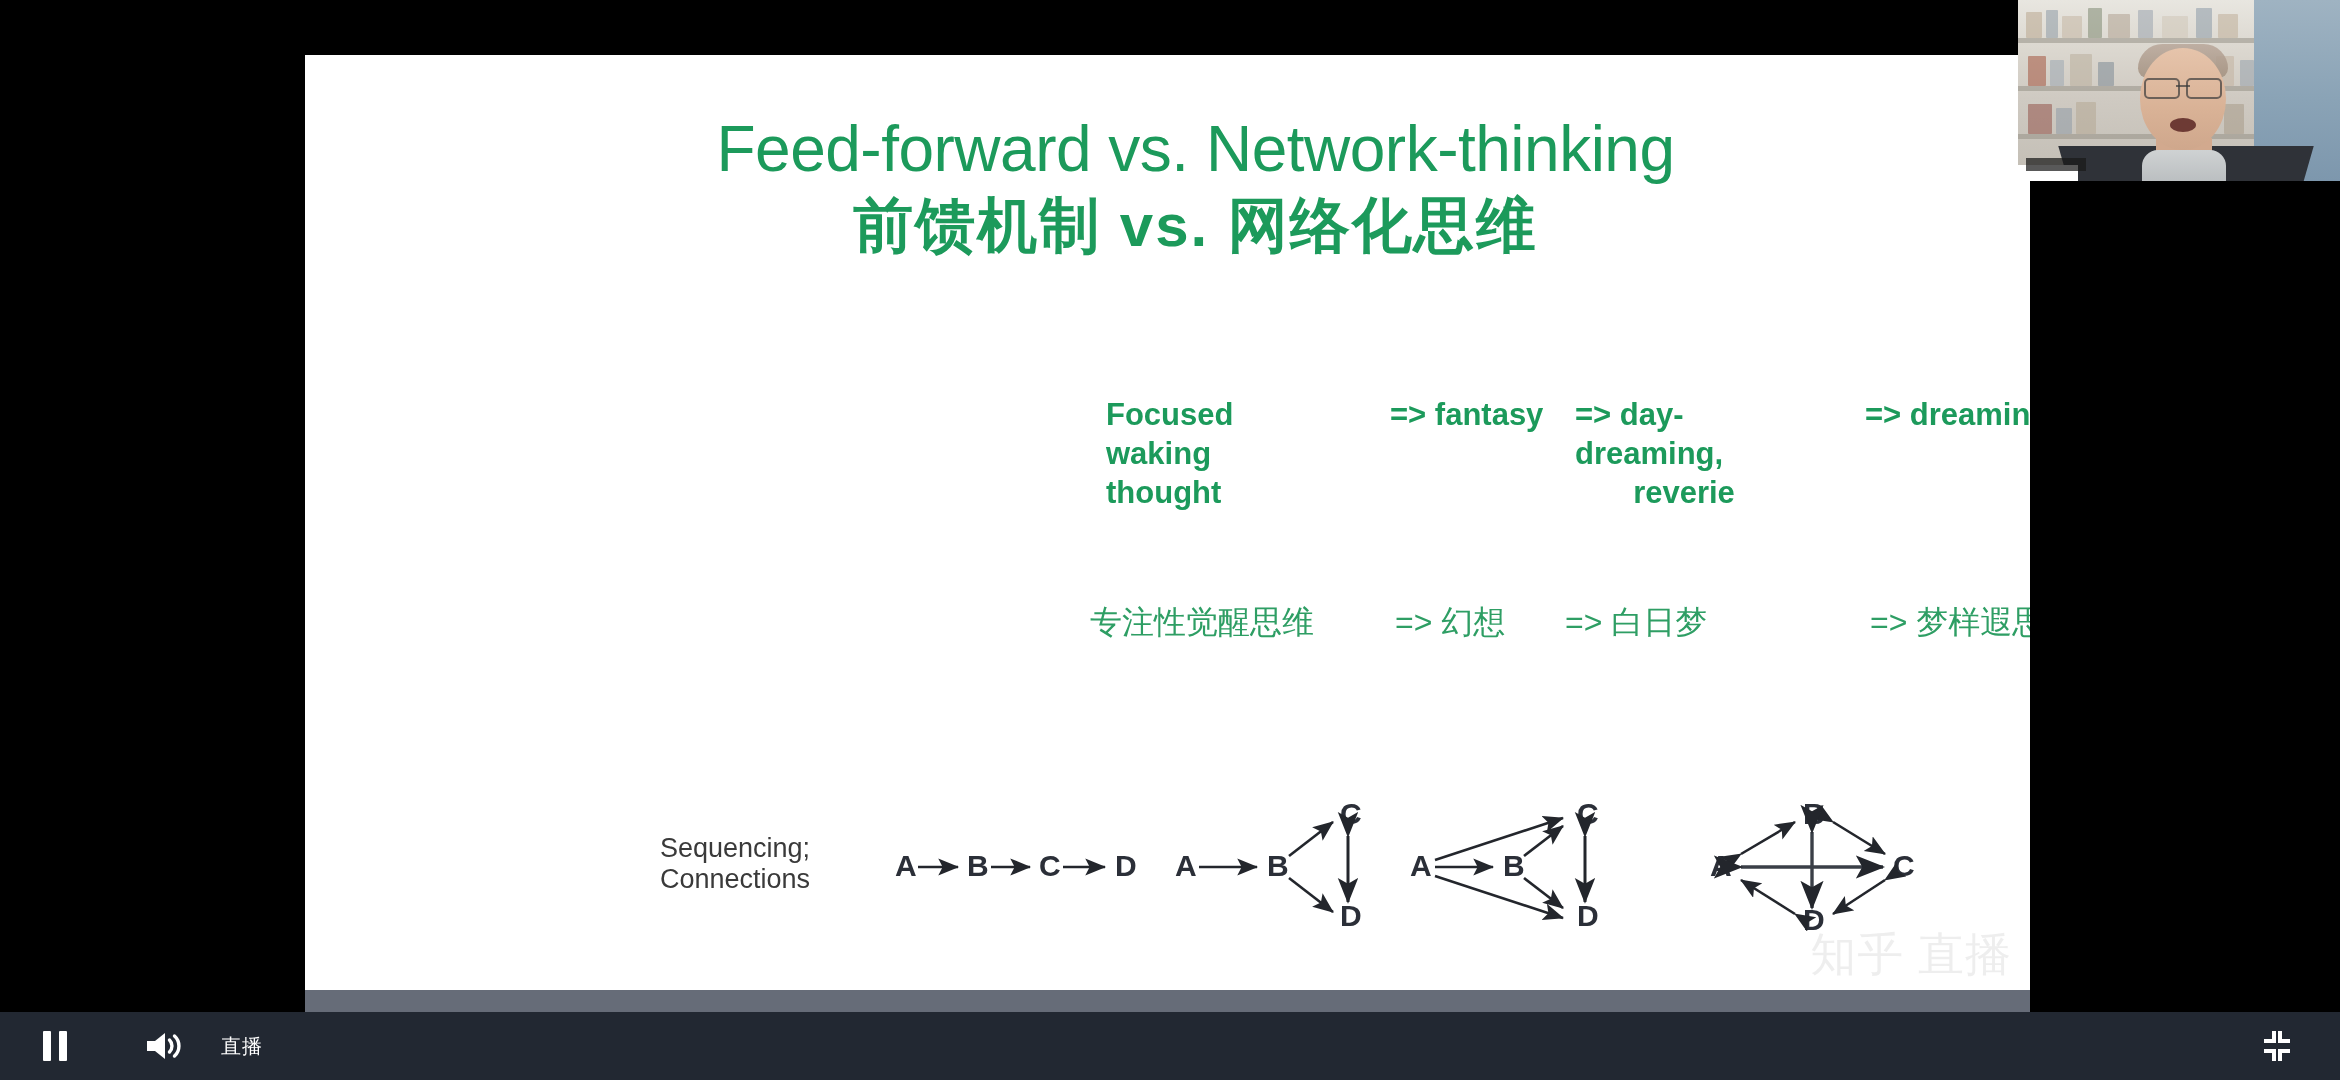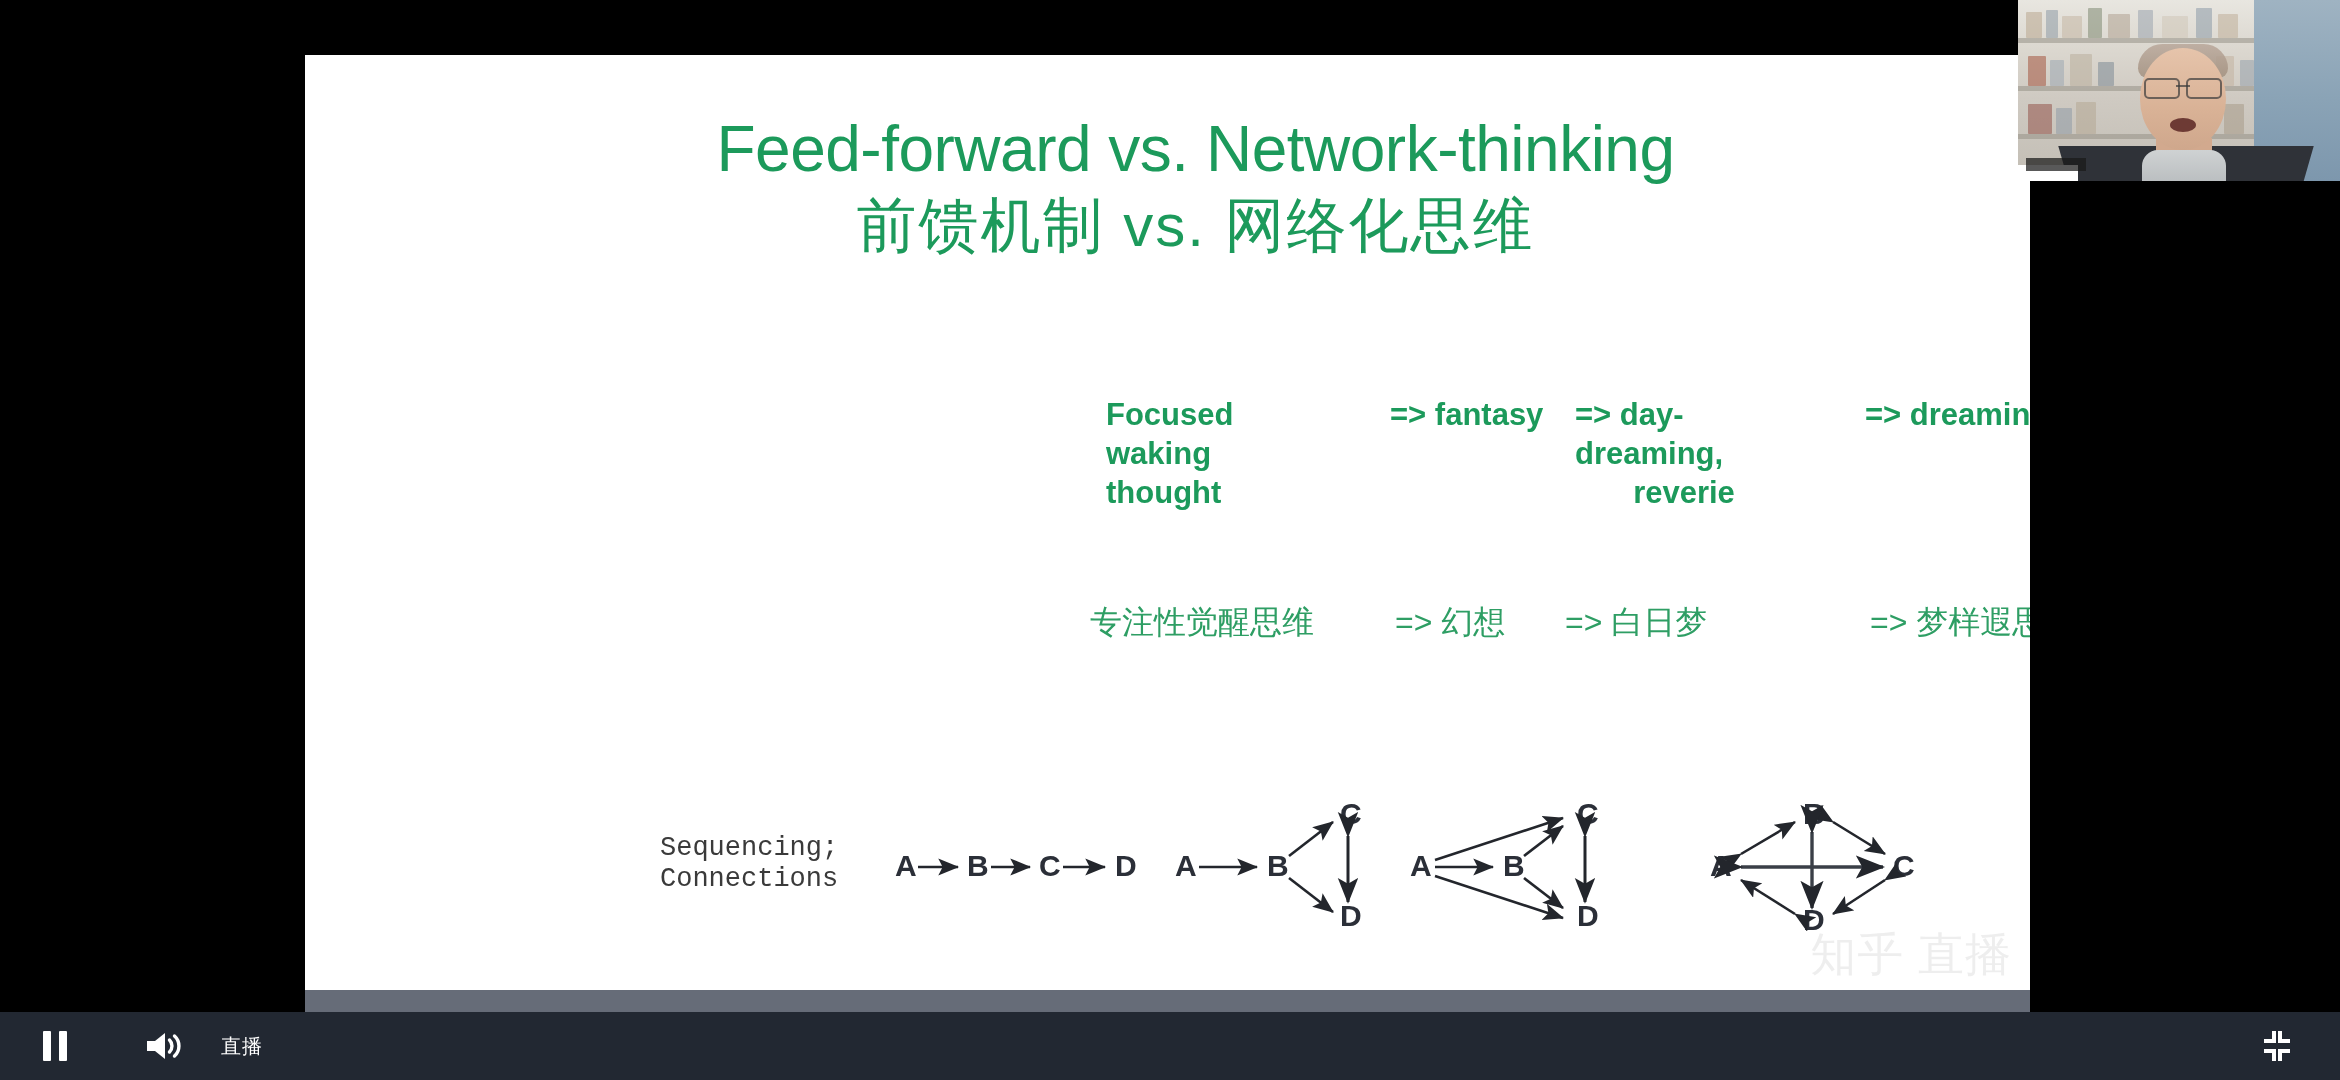--- a/index.html
+++ b/index.html
@@ -12,21 +12,21 @@
     position:absolute;left:305px;top:55px;width:1725px;height:935px;
     background:#ffffff;overflow:hidden;
   }
 
   .title-block{position:absolute;left:0;top:55px;width:100%;text-align:center;padding-left:28px;}
   .title-en{
     color:#1C9A5B;font-size:64px;line-height:78px;font-weight:400;
     letter-spacing:-0.5px;white-space:nowrap;
   }
   .title-zh{
-    color:#1C9A5B;font-size:60px;line-height:76px;font-weight:400;
+    color:#1C9A5B;font-size:60px;line-height:76px;font-weight:700;
     letter-spacing:2px;white-space:nowrap;
   }
 
   
   .en-row{position:absolute;left:470px;top:340px;width:1250px;height:130px;}
   .en-col{position:absolute;color:#1C9A5B;font-size:31px;line-height:39px;font-weight:600;}
   .en-c1{left:315px;top:0;width:200px;margin-left:16px;}
   .en-c2{left:615px;top:0;white-space:nowrap;}
   .en-c3{left:800px;top:0;width:240px;text-align:left;}
   .en-c3 .l2{display:block;text-align:center;width:218px;}
@@ -37,21 +37,21 @@
   .zh-col{position:absolute;color:#2E9E64;font-size:32px;line-height:44px;font-weight:400;white-space:nowrap;}
   .zh-c1{left:315px;top:0;}
   .zh-c2{left:620px;top:0;}
   .zh-c3{left:790px;top:0;}
   .zh-c4{left:1095px;top:0;}
 
   
   #diagrams{position:absolute;left:150px;top:745px;width:1560px;height:170px;}
   .seq-label{
     position:absolute;left:205px;top:33px;width:230px;
-    color:#3a3a3a;font-size:27px;line-height:31px;font-weight:400;font-family:Liberation Mono, monospace;
+    color:#3a3a3a;font-size:27px;line-height:31px;font-weight:400;
   }
   #diagrams svg{position:absolute;left:0;top:0;}
   .node{font-family:"Liberation Sans",sans-serif;font-size:30px;fill:#2b2f38;font-weight:600;}
 
   
   #watermark{
     position:absolute;right:18px;bottom:4px;
     font-size:46px;color:rgba(120,120,120,0.13);
     letter-spacing:1px;font-weight:400;white-space:nowrap;pointer-events:none;
   }

